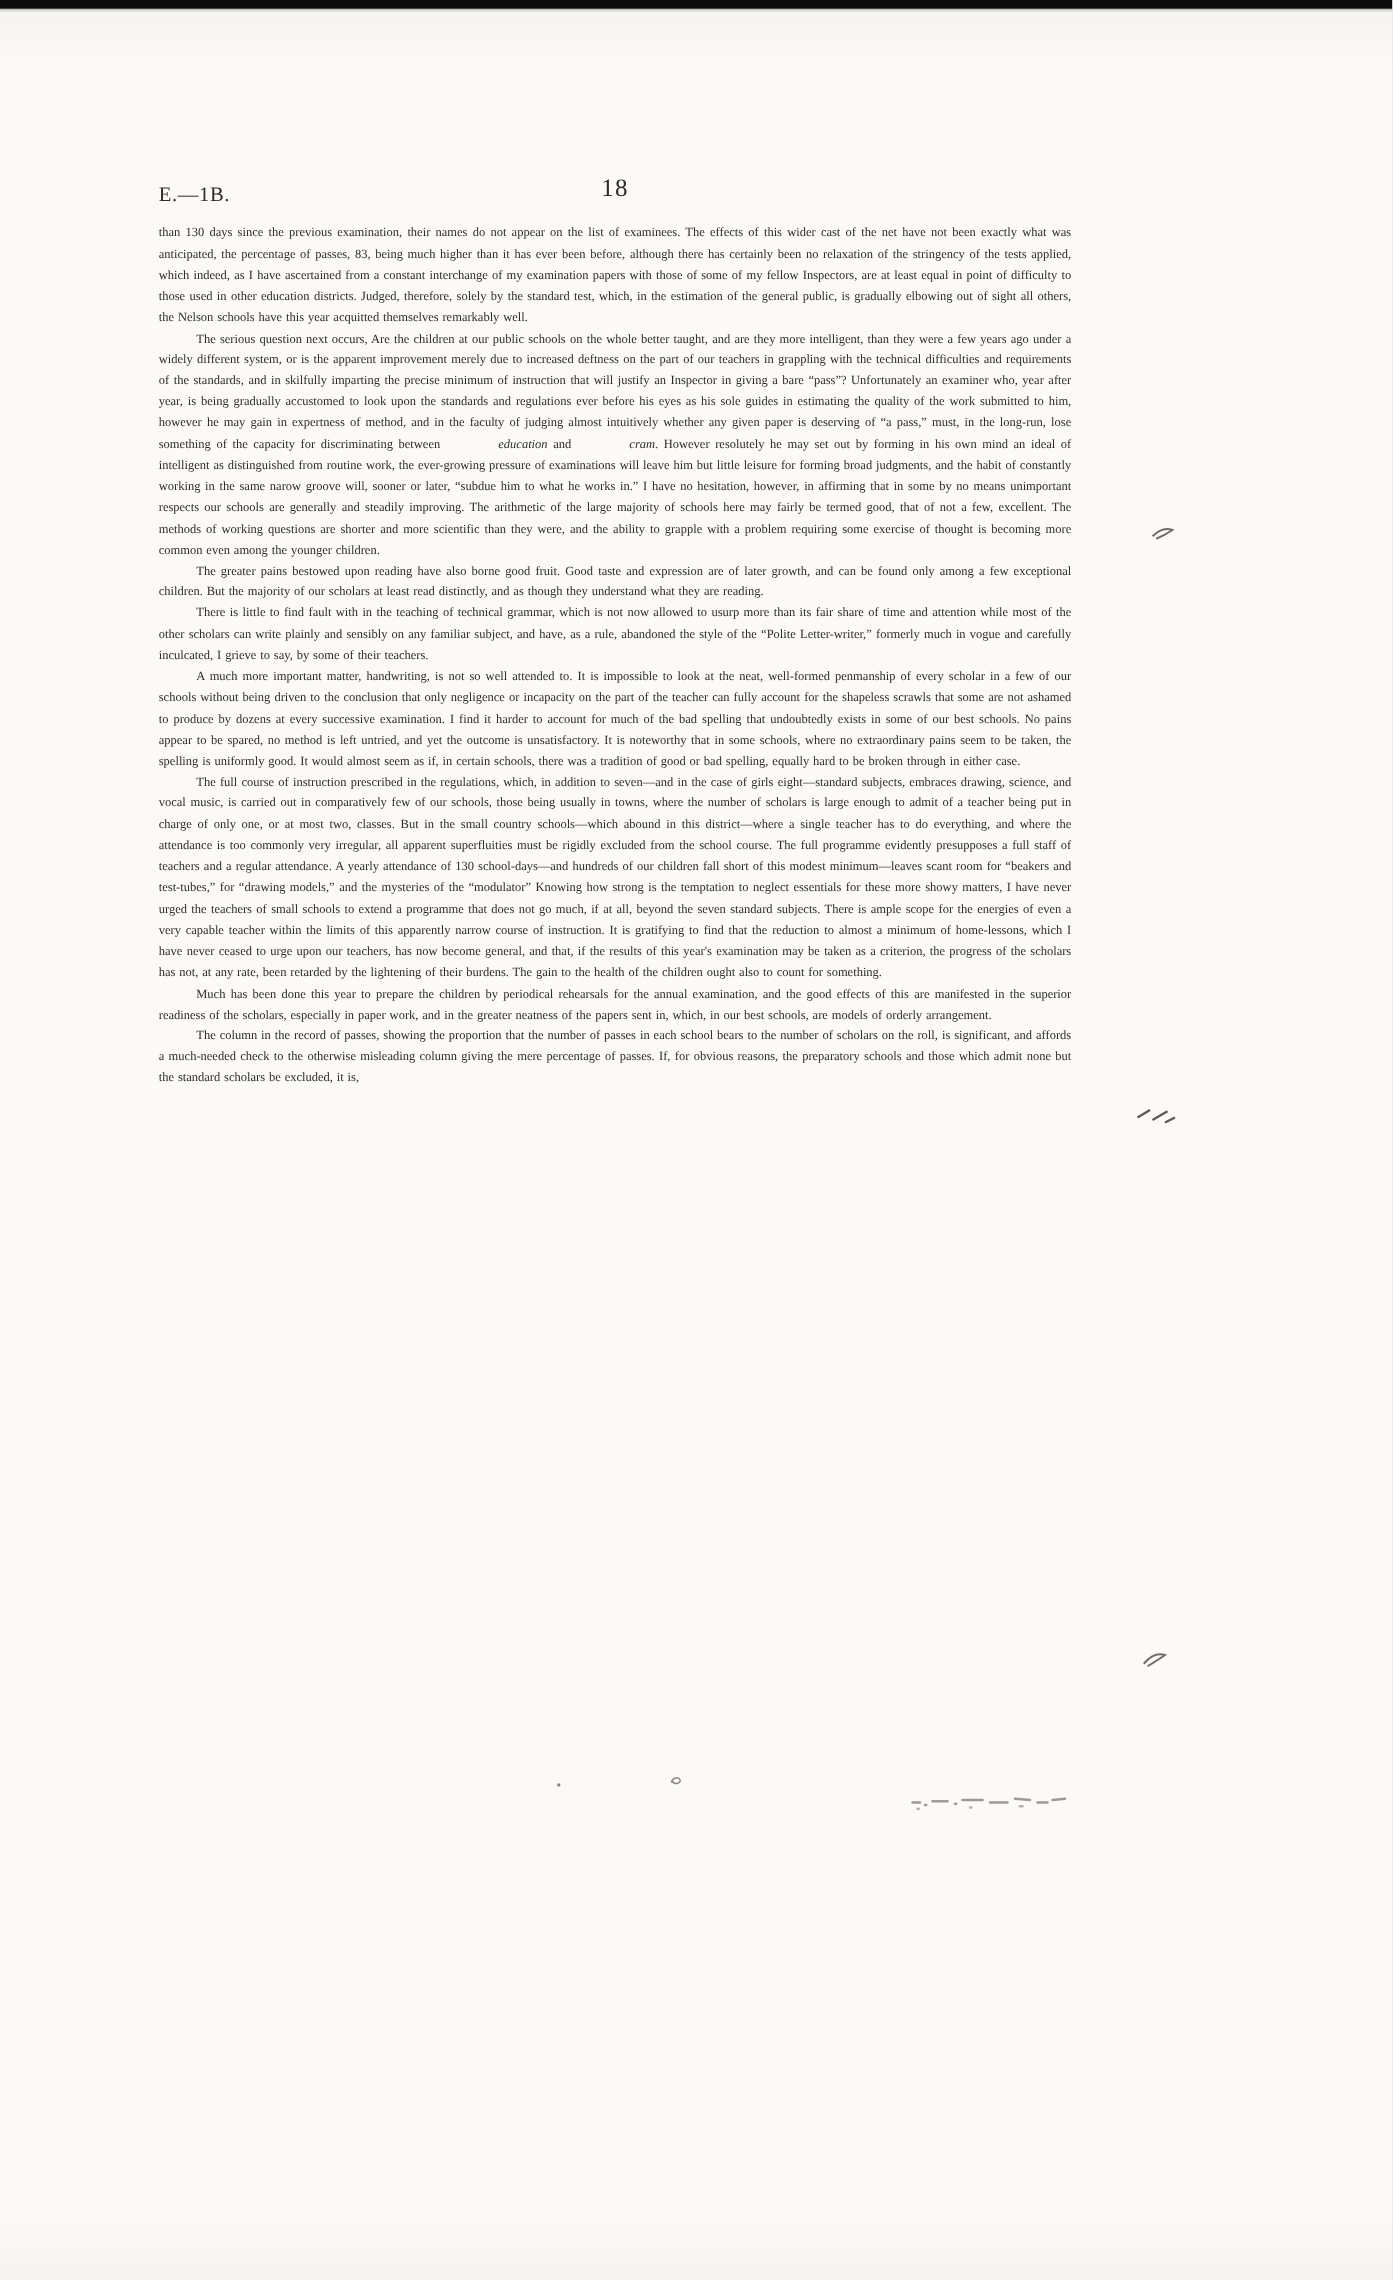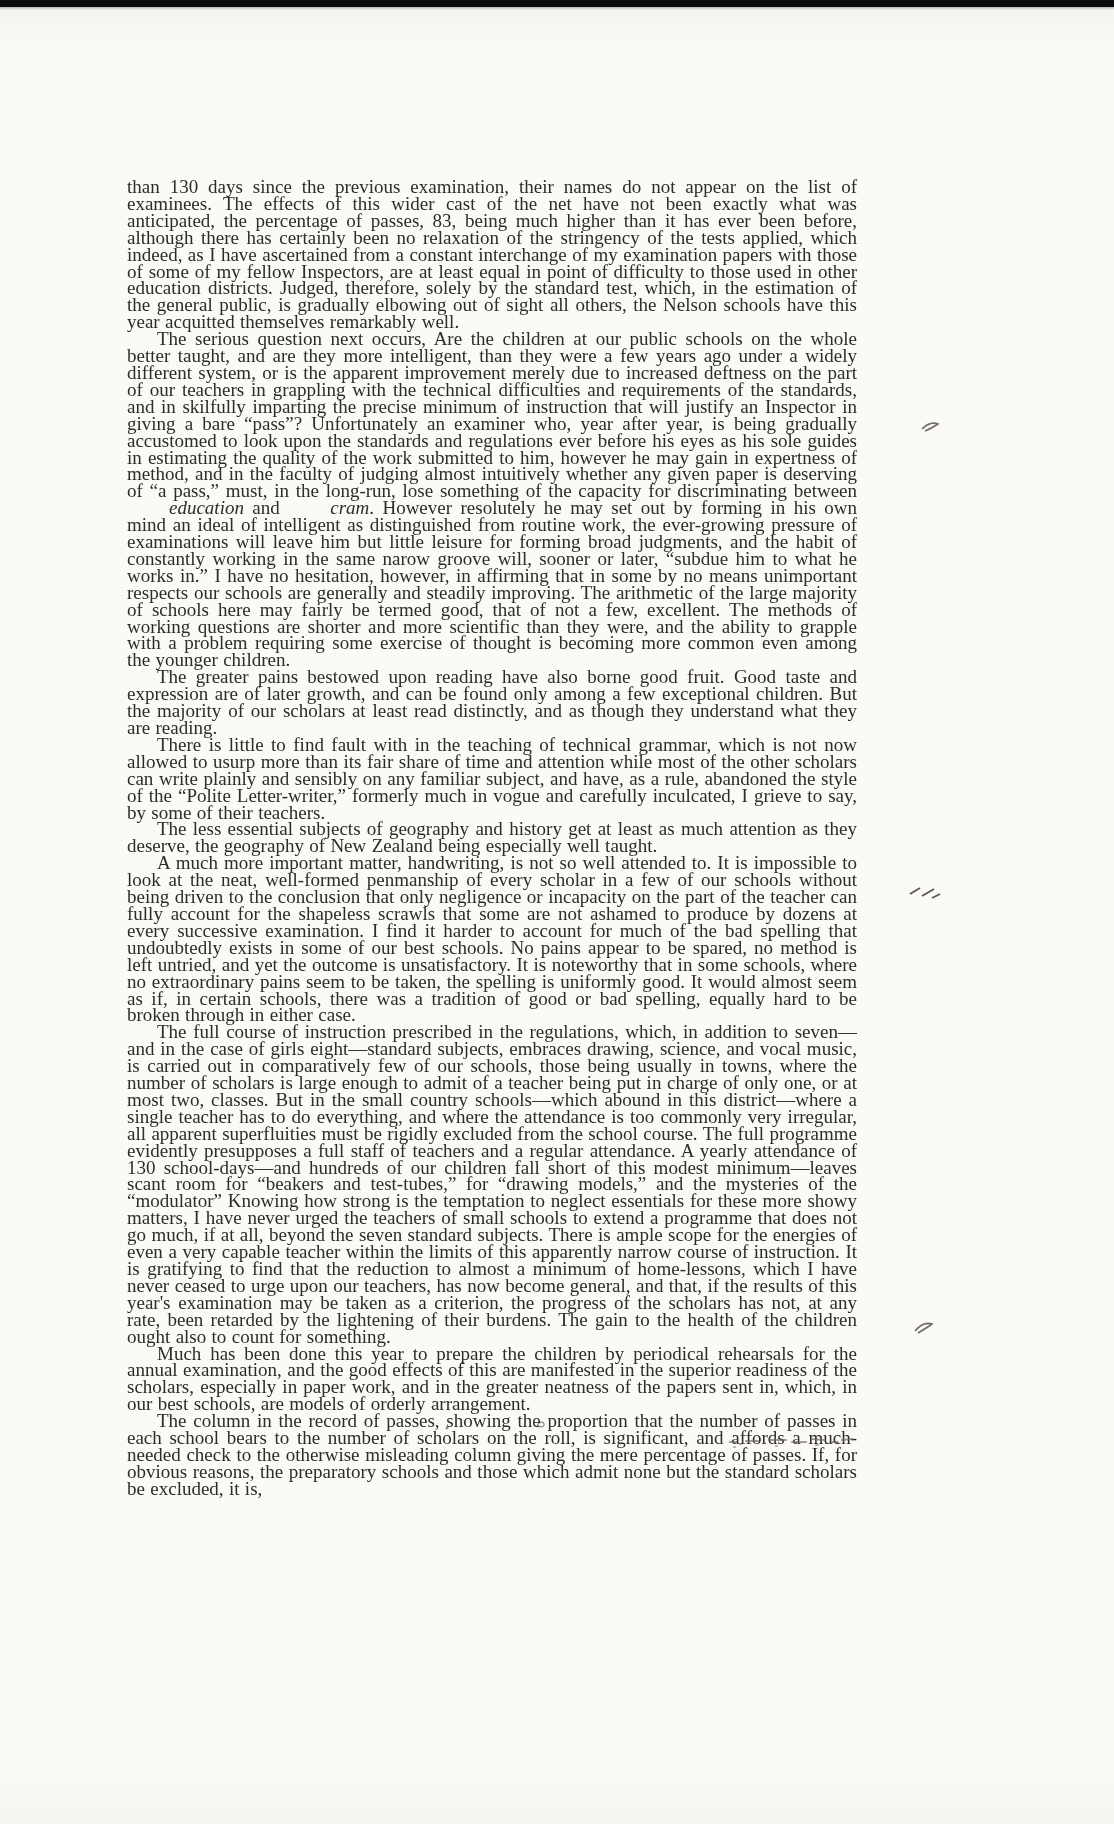--- a/index.html
+++ b/index.html
@@ -50,21 +50,21 @@
     top: 0;
     transform: translateX(-50%);
     font-size: 20px;
     letter-spacing: 1px;
   }
   .body-text {
     position: absolute;
     top: 179px;
     left: 127px;
     width: 730px;
-    font-size: 19px;
+    font-size: 10px;
     line-height: 16.9px;
     text-align: justify;
     word-spacing: 0.6px;
   }
   .body-text p {
     margin: 0;
     padding: 0;
   }
   .body-text p.indent {
     text-indent: 30px;
@@ -81,27 +81,30 @@
     display: block;
   }
 </style>
 </head>
 <body>
 
 <div class="page">
 
   <div class="scan-edge-top"></div>
 
+  <header class="page-header">
+    <span class="header-left">E.—1B.</span>
+    <span class="page-number">18</span>
+  </header>
 
   <main class="body-text" id="paragraphs">
       <p class=""><span>than 130 days since the previous examination, their names do not appear on the list of examinees. The effects of this wider cast of the net have not been exactly what was anticipated, the percentage of passes, 83, being much higher than it has ever been before, although there has certainly been no relaxation of the stringency of the tests applied, which indeed, as I have ascertained from a constant interchange of my examination papers with those of some of my fellow Inspectors, are at least equal in point of difficulty to those used in other education districts.  Judged, therefore, solely by the standard test, which, in the estimation of the general public, is gradually elbowing out of sight all others, the Nelson schools have this year acquitted themselves remarkably well.</span></p>
       <p class="indent"><span>The serious question next occurs, Are the children at our public schools on the whole better taught, and are they more intelligent, than they were a few years ago under a widely different system, or is the apparent improvement merely due to increased deftness on the part of our teachers in grappling with the technical difficulties and requirements of the standards, and in skilfully imparting the precise minimum of instruction that will justify an Inspector in giving a bare “pass”?  Unfortunately an examiner who, year after year, is being gradually accustomed to look upon the standards and regulations ever before his eyes as his sole guides in estimating the quality of the work submitted to him, however he may gain in expertness of method, and in the faculty of judging almost intuitively whether any given paper is deserving of “a pass,” must, in the long-run, lose something of the capacity for discriminating between </span><i>education</i><span> and </span><i>cram</i><span>.  However resolutely he may set out by forming in his own mind an ideal of intelligent as distinguished from routine work, the ever-growing pressure of examinations will leave him but little leisure for forming broad judgments, and the habit of constantly working in the same narow groove will, sooner or later, “subdue him to what he works in.”  I have no hesitation, however, in affirming that in some by no means unimportant respects our schools are generally and steadily improving.  The arithmetic of the large majority of schools here may fairly be termed good, that of not a few, excellent.  The methods of working questions are shorter and more scientific than they were, and the ability to grapple with a problem requiring some exercise of thought is becoming more common even among the younger children.</span></p>
       <p class="indent"><span>The greater pains bestowed upon reading have also borne good fruit.  Good taste and expression are of later growth, and can be found only among a few exceptional children.  But the majority of our scholars at least read distinctly, and as though they understand what they are reading.</span></p>
       <p class="indent"><span>There is little to find fault with in the teaching of technical grammar, which is not now allowed to usurp more than its fair share of time and attention   while most of the other scholars can write plainly and sensibly on any familiar subject, and have, as a rule, abandoned the style of the “Polite Letter-writer,” formerly much in vogue and carefully inculcated, I grieve to say, by some of their teachers.</span></p>
-      <p class="indent"><span>The less essential subjects of geography and history get at least as much attention as they deserve, the geography of New Zealand being especially well taught.</span></p>
       <p class="indent"><span>A much more important matter, handwriting, is not so well attended to.  It is impossible to look at the neat, well-formed penmanship of every scholar in a few of our schools without being driven to the conclusion that only negligence or incapacity on the part of the teacher can fully account for the shapeless scrawls that some are not ashamed to produce by dozens at every successive examination.  I find it harder to account for much of the bad spelling that undoubtedly exists in some of our best schools.  No pains appear to be spared, no method is left untried, and yet the outcome is unsatisfactory.  It is noteworthy that in some schools, where no extraordinary pains seem to be taken, the spelling is uniformly good.  It would almost seem as if, in certain schools, there was a tradition of good or bad spelling, equally hard to be broken through in either case.</span></p>
       <p class="indent"><span>The full course of instruction prescribed in the regulations, which, in addition to seven—and in the case of girls eight—standard subjects, embraces drawing, science, and vocal music, is carried out in comparatively few of our schools, those being usually in towns, where the number of scholars is large enough to admit of a teacher being put in charge of only one, or at most two, classes.  But in the small country schools—which abound in this district—where a single teacher has to do everything, and where the attendance is too commonly very irregular, all apparent superfluities must be rigidly excluded from the school course.  The full programme evidently presupposes a full staff of teachers and a regular attendance.  A yearly attendance of 130 school-days—and hundreds of our children fall short of this modest minimum—leaves scant room for “beakers and test-tubes,” for “drawing models,” and the mysteries of the “modulator”  Knowing how strong is the temptation to neglect essentials for these more showy matters, I have never urged the teachers of small schools to extend a programme that does not go much, if at all, beyond the seven standard subjects. There is ample scope for the energies of even a very capable teacher within the limits of this apparently narrow course of instruction.  It is gratifying to find that the reduction to almost a minimum of home-lessons, which I have never ceased to urge upon our teachers, has now become general, and that, if the results of this year's examination may be taken as a criterion, the progress of the scholars has not, at any rate, been retarded by the lightening of their burdens.  The gain to the health of the children ought also to count for something.</span></p>
       <p class="indent"><span>Much has been done this year to prepare the children by periodical rehearsals for the annual examination, and the good effects of this are manifested in the superior readiness of the scholars, especially in paper work, and in the greater neatness of the papers sent in, which, in our best schools, are models of orderly arrangement.</span></p>
       <p class="indent"><span>The column in the record of passes, showing the proportion that the number of passes in each school bears to the number of scholars on the roll, is significant, and affords a much-needed check to the otherwise misleading column giving the mere percentage of passes.  If, for obvious reasons, the preparatory schools and those which admit none but the standard scholars be excluded, it is,</span></p>
     </main>
 
   <div class="mark" style="left:920px; top:416px;">
     <svg width="26" height="20" viewBox="0 0 26 20">
       <path d="M2 13 C7 8, 13 6, 18 8 C15 10, 10 13, 5 15" stroke="#4d4a44" stroke-width="1.6" fill="none" opacity="0.8"></path>
     </svg>

